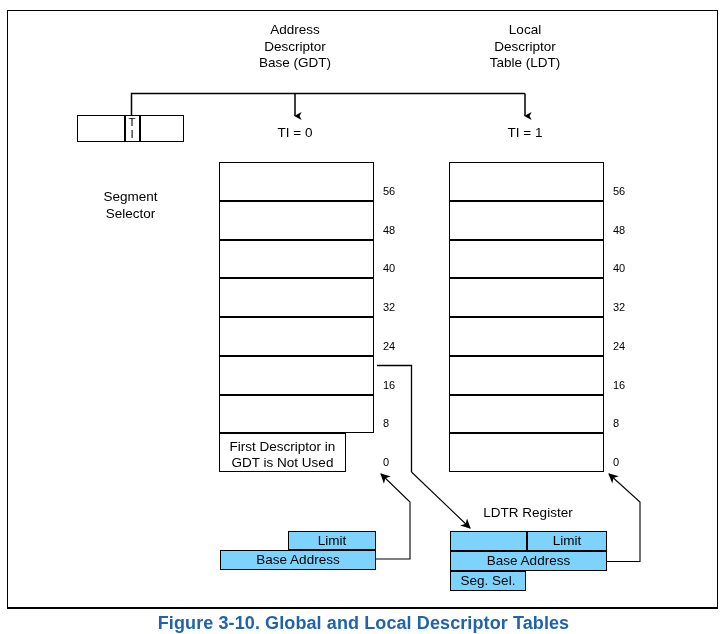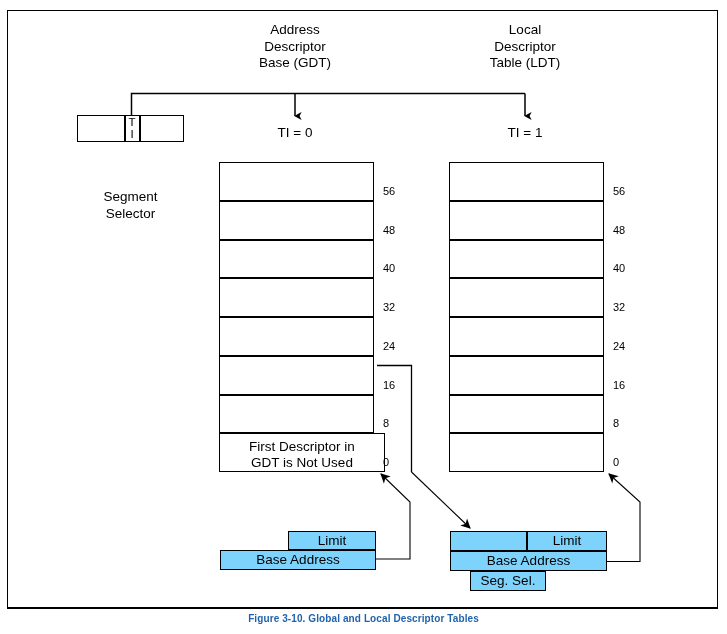--- a/index.html
+++ b/index.html
@@ -95,21 +95,21 @@
     width: 711px;
     height: 0;
     border-top: 1.6px solid #000000;
   }
   #caption {
     position: absolute;
     left: 0;
     top: 613px;
     width: 727px;
     text-align: center;
-    font-size: 10px;
+    font-size: 18px;
     font-weight: bold;
     letter-spacing: 0.1px;
   }
 </style>
 </head>
 <body>
 
 <div id="figure-root">
 
   <div id="figure-frame"></div>
@@ -158,21 +158,21 @@
       <div class="tbl-row" style="left: 219px; top: 239.5px; width: 155px; height: 38.75px;"></div>
       <div class="offset-lbl" style="left: 383px; top: 262.25px;">40</div>
       <div class="tbl-row" style="left: 219px; top: 278.25px; width: 155px; height: 38.75px;"></div>
       <div class="offset-lbl" style="left: 383px; top: 301px;">32</div>
       <div class="tbl-row" style="left: 219px; top: 317px; width: 155px; height: 38.75px;"></div>
       <div class="offset-lbl" style="left: 383px; top: 339.75px;">24</div>
       <div class="tbl-row" style="left: 219px; top: 355.75px; width: 155px; height: 38.75px;"></div>
       <div class="offset-lbl" style="left: 383px; top: 378.5px;">16</div>
       <div class="tbl-row" style="left: 219px; top: 394.5px; width: 155px; height: 38.75px;"></div>
       <div class="offset-lbl" style="left: 383px; top: 417.25px;">8</div>
-      <div class="tbl-row" style="left: 219px; top: 433.25px; width: 166px; height: 38.75px; display: block; padding-top: 5px; text-align: center;"><span>First Descriptor in</span><br><span>GDT is Not Used</span></div>
+      <div class="tbl-row" style="left: 219px; top: 433.25px; width: 127px; height: 38.75px; display: block; padding-top: 5px; text-align: center;"><span>First Descriptor in</span><br><span>GDT is Not Used</span></div>
       <div class="offset-lbl" style="left: 383px; top: 456px;">0</div>
     </div>
 
   <div id="ldt-table">
       <div class="tbl-row" style="left: 449px; top: 162px; width: 155px; height: 38.75px;"></div>
       <div class="offset-lbl" style="left: 613px; top: 184.75px;">56</div>
       <div class="tbl-row" style="left: 449px; top: 200.75px; width: 155px; height: 38.75px;"></div>
       <div class="offset-lbl" style="left: 613px; top: 223.5px;">48</div>
       <div class="tbl-row" style="left: 449px; top: 239.5px; width: 155px; height: 38.75px;"></div>
       <div class="offset-lbl" style="left: 613px; top: 262.25px;">40</div>
@@ -184,21 +184,22 @@
       <div class="offset-lbl" style="left: 613px; top: 378.5px;">16</div>
       <div class="tbl-row" style="left: 449px; top: 394.5px; width: 155px; height: 38.75px;"></div>
       <div class="offset-lbl" style="left: 613px; top: 417.25px;">8</div>
       <div class="tbl-row" style="left: 449px; top: 433.25px; width: 155px; height: 38.75px;"></div>
       <div class="offset-lbl" style="left: 613px; top: 456px;">0</div>
     </div>
 
   <div class="cellbox" style="left:288px; top:531px; width:88px; height:19px;">Limit</div>
   <div class="cellbox" style="left:220px; top:550px; width:156px; height:20px;">Base Address</div>
 
+  <div class="txt center" style="left:448px; top:505px; width:160px;">LDTR Register</div>
   <div class="cellbox" style="left:450px; top:531px; width:77px; height:20px;"></div>
   <div class="cellbox" style="left:527px; top:531px; width:80px; height:20px;">Limit</div>
   <div class="cellbox" style="left:450px; top:551px; width:157px; height:20px;">Base Address</div>
-  <div class="cellbox" style="left:450px; top:571px; width:76px; height:20px;margin-left:20px;">Seg. Sel.</div>
+  <div class="cellbox" style="left:450px; top:571px; width:76px; height:20px;">Seg. Sel.</div>
 
   <div id="caption-rule"></div>
   <div id="caption" style="color: rgb(31, 99, 173);">Figure 3-10.  Global and Local Descriptor Tables</div>
 
 </div>
 
 </body></html>

